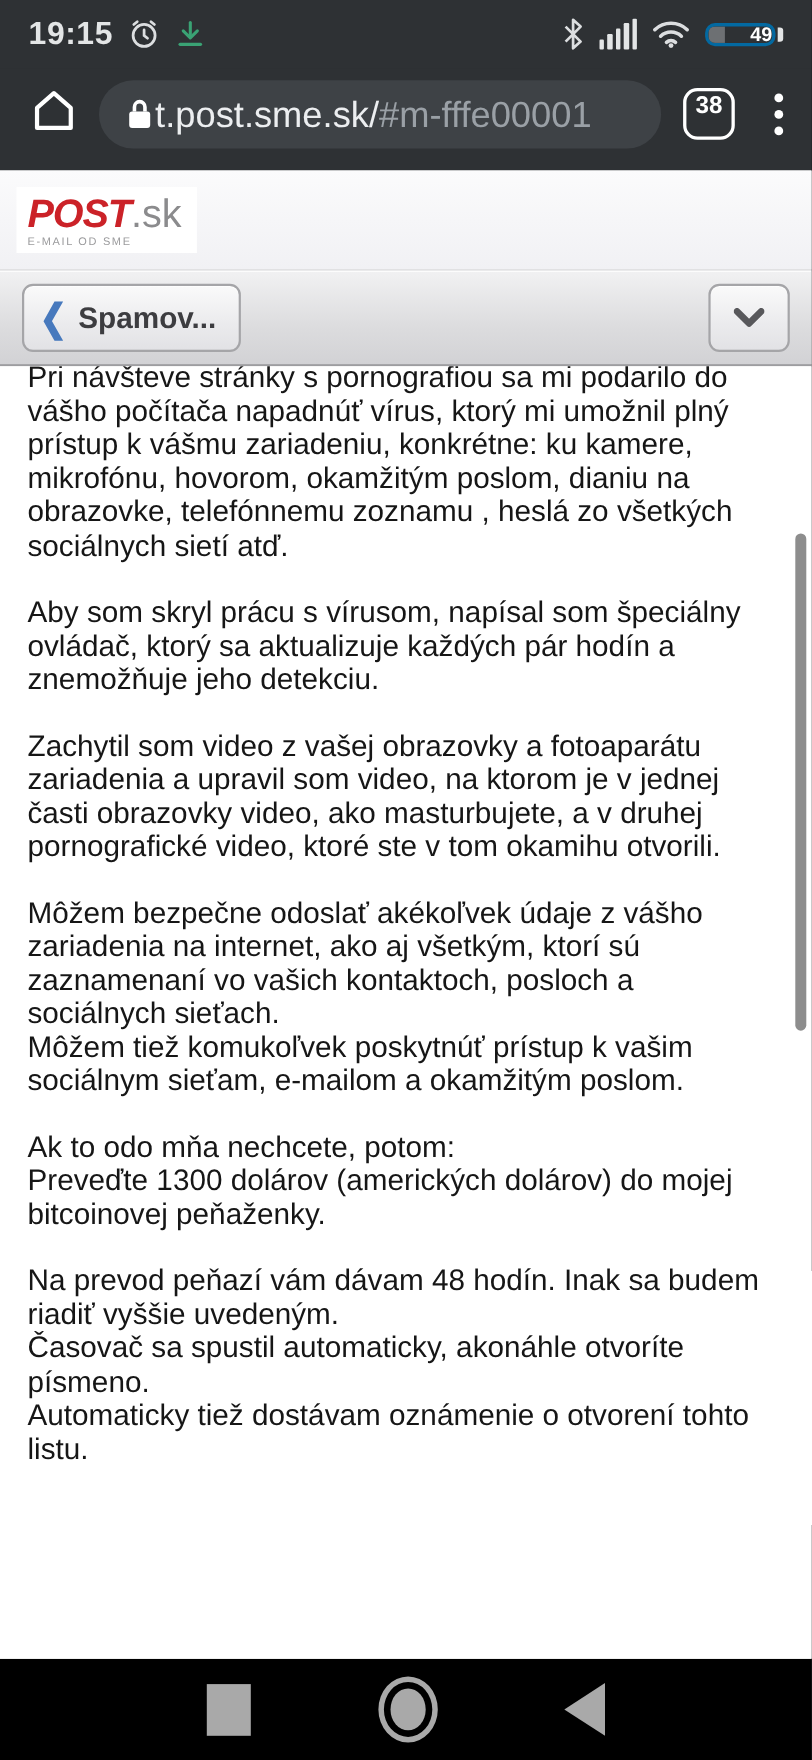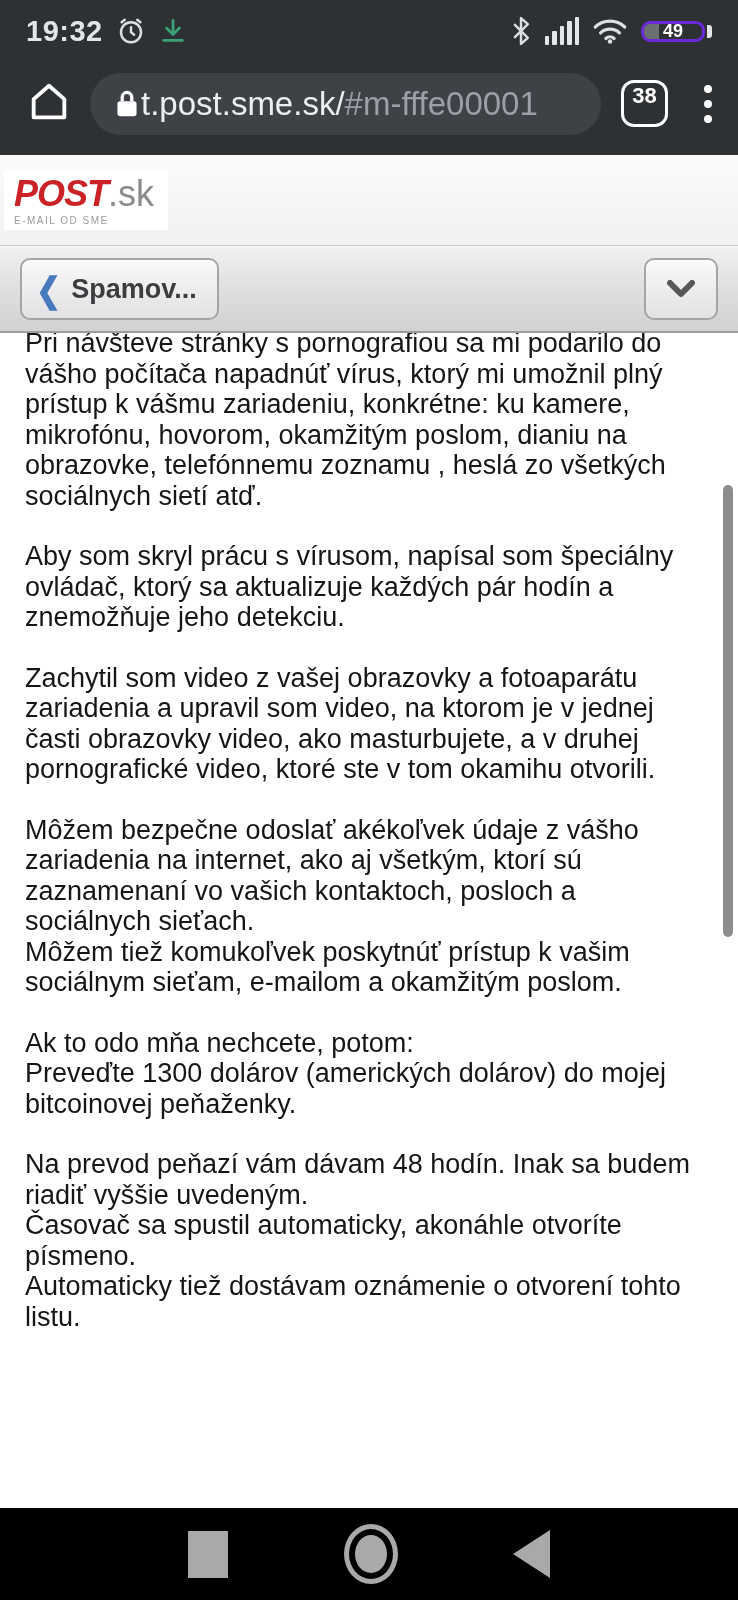--- a/index.html
+++ b/index.html
@@ -15,22 +15,22 @@
     height:62px; background:#2e3134; color:#e3e5e6;
     display:flex; align-items:center; padding:0 26px; flex:0 0 auto;
   }
   .sb-left, .sb-right { display:flex; align-items:center; gap:13px; }
   .sb-right { margin-left:auto; }
   .sb-time { font-size:29px; font-weight:bold; letter-spacing:.5px; }
   .sb-icon { display:flex; align-items:center; }
   .signal-bars { display:flex; align-items:flex-end; gap:3px; height:28px; }
   .signal-bars i { display:block; width:4.5px; background:#e3e5e6; border-radius:1px; }
   .battery {
-    position:relative; width:64px; height:21px; border:3px solid #6d28d9;
-    border-radius:9px; display:flex; align-items:center; justify-content:center;
+    position:relative; width:64px; height:21px; border:3px solid #0369a1;
+    border-radius:9px; display:flex; align-items:center; justify-content:flex-end;
     overflow:hidden;
   }
   .battery .fill { position:absolute; left:0; top:0; bottom:0; width:15px; background:#6d7073; }
   .battery .pct { position:relative; font-size:18px; font-weight:bold; color:#fff; }
   .battery-nub { width:5px; height:13px; background:#e3e5e6; border-radius:0 3px 3px 0; margin-left:2px; }
 
   
   .browserbar {
     height:93px; background:#2e3134; display:flex; align-items:center;
     padding:0 22px 10px 22px; flex:0 0 auto;
@@ -50,21 +50,21 @@
     display:flex; justify-content:center; flex:0 0 auto;
   }
   .menu-dots { display:flex; flex-direction:column; gap:7px; margin-left:32px; padding:4px; flex:0 0 auto; }
   .menu-dots i { width:8px; height:8px; border-radius:50%; background:#fff; }
 
   
   .webpage { flex:1 1 auto; display:flex; flex-direction:column; background:#fff; min-height:0; }
 
   .site-header {
     height:91px; background:linear-gradient(180deg,#fbfbfc 0%,#f1f1f4 100%);
-    border-bottom:1px solid #c9c9cc; display:flex; align-items:center; padding:0 4px;
+    border-bottom:1px solid #c9c9cc; display:flex; align-items:center; padding:0 15px;
     flex:0 0 auto;
   }
   .logo-box { background:#fff; padding:6px 14px 4px 10px; line-height:1; }
   .logo-line { display:flex; align-items:baseline; }
   .logo-main { color:#cb2228; font-weight:900; font-style:italic; font-size:36px; letter-spacing:-1px; }
   .logo-tld { color:#8b8b8d; font-size:36px; font-weight:300; }
   .logo-tagline { color:#9a9a9c; font-size:10px; letter-spacing:1.5px; margin-top:4px; }
 
   .mail-toolbar {
     height:87px; background:linear-gradient(180deg,#f1f1f2 0%,#dcdcde 60%,#d2d2d5 100%);
@@ -110,21 +110,21 @@
     border-bottom:24px solid transparent; border-right:37px solid #a9a9a9;
   }
 </style>
 </head>
 <body>
 
 <div class="phone">
 
   <div class="statusbar">
     <div class="sb-left">
-      <span class="sb-time">19:32</span>
+      <span class="sb-time">19:15</span>
       <span class="sb-icon">
         <svg width="30" height="30" viewBox="0 0 24 24" fill="none" stroke="#dcdee0" stroke-width="2" stroke-linecap="round">
           <circle cx="12" cy="13" r="8"></circle>
           <path d="M12 9v4l2.5 2"></path>
           <path d="M4.5 5 L7 3"></path>
             <path d="M19.5 5 L17 3"></path>
         </svg>
       </span>
       <span class="sb-icon">
         <svg width="28" height="28" viewBox="0 0 24 24" fill="none" stroke="#3aa274" stroke-width="2.4" stroke-linecap="round" stroke-linejoin="round">

